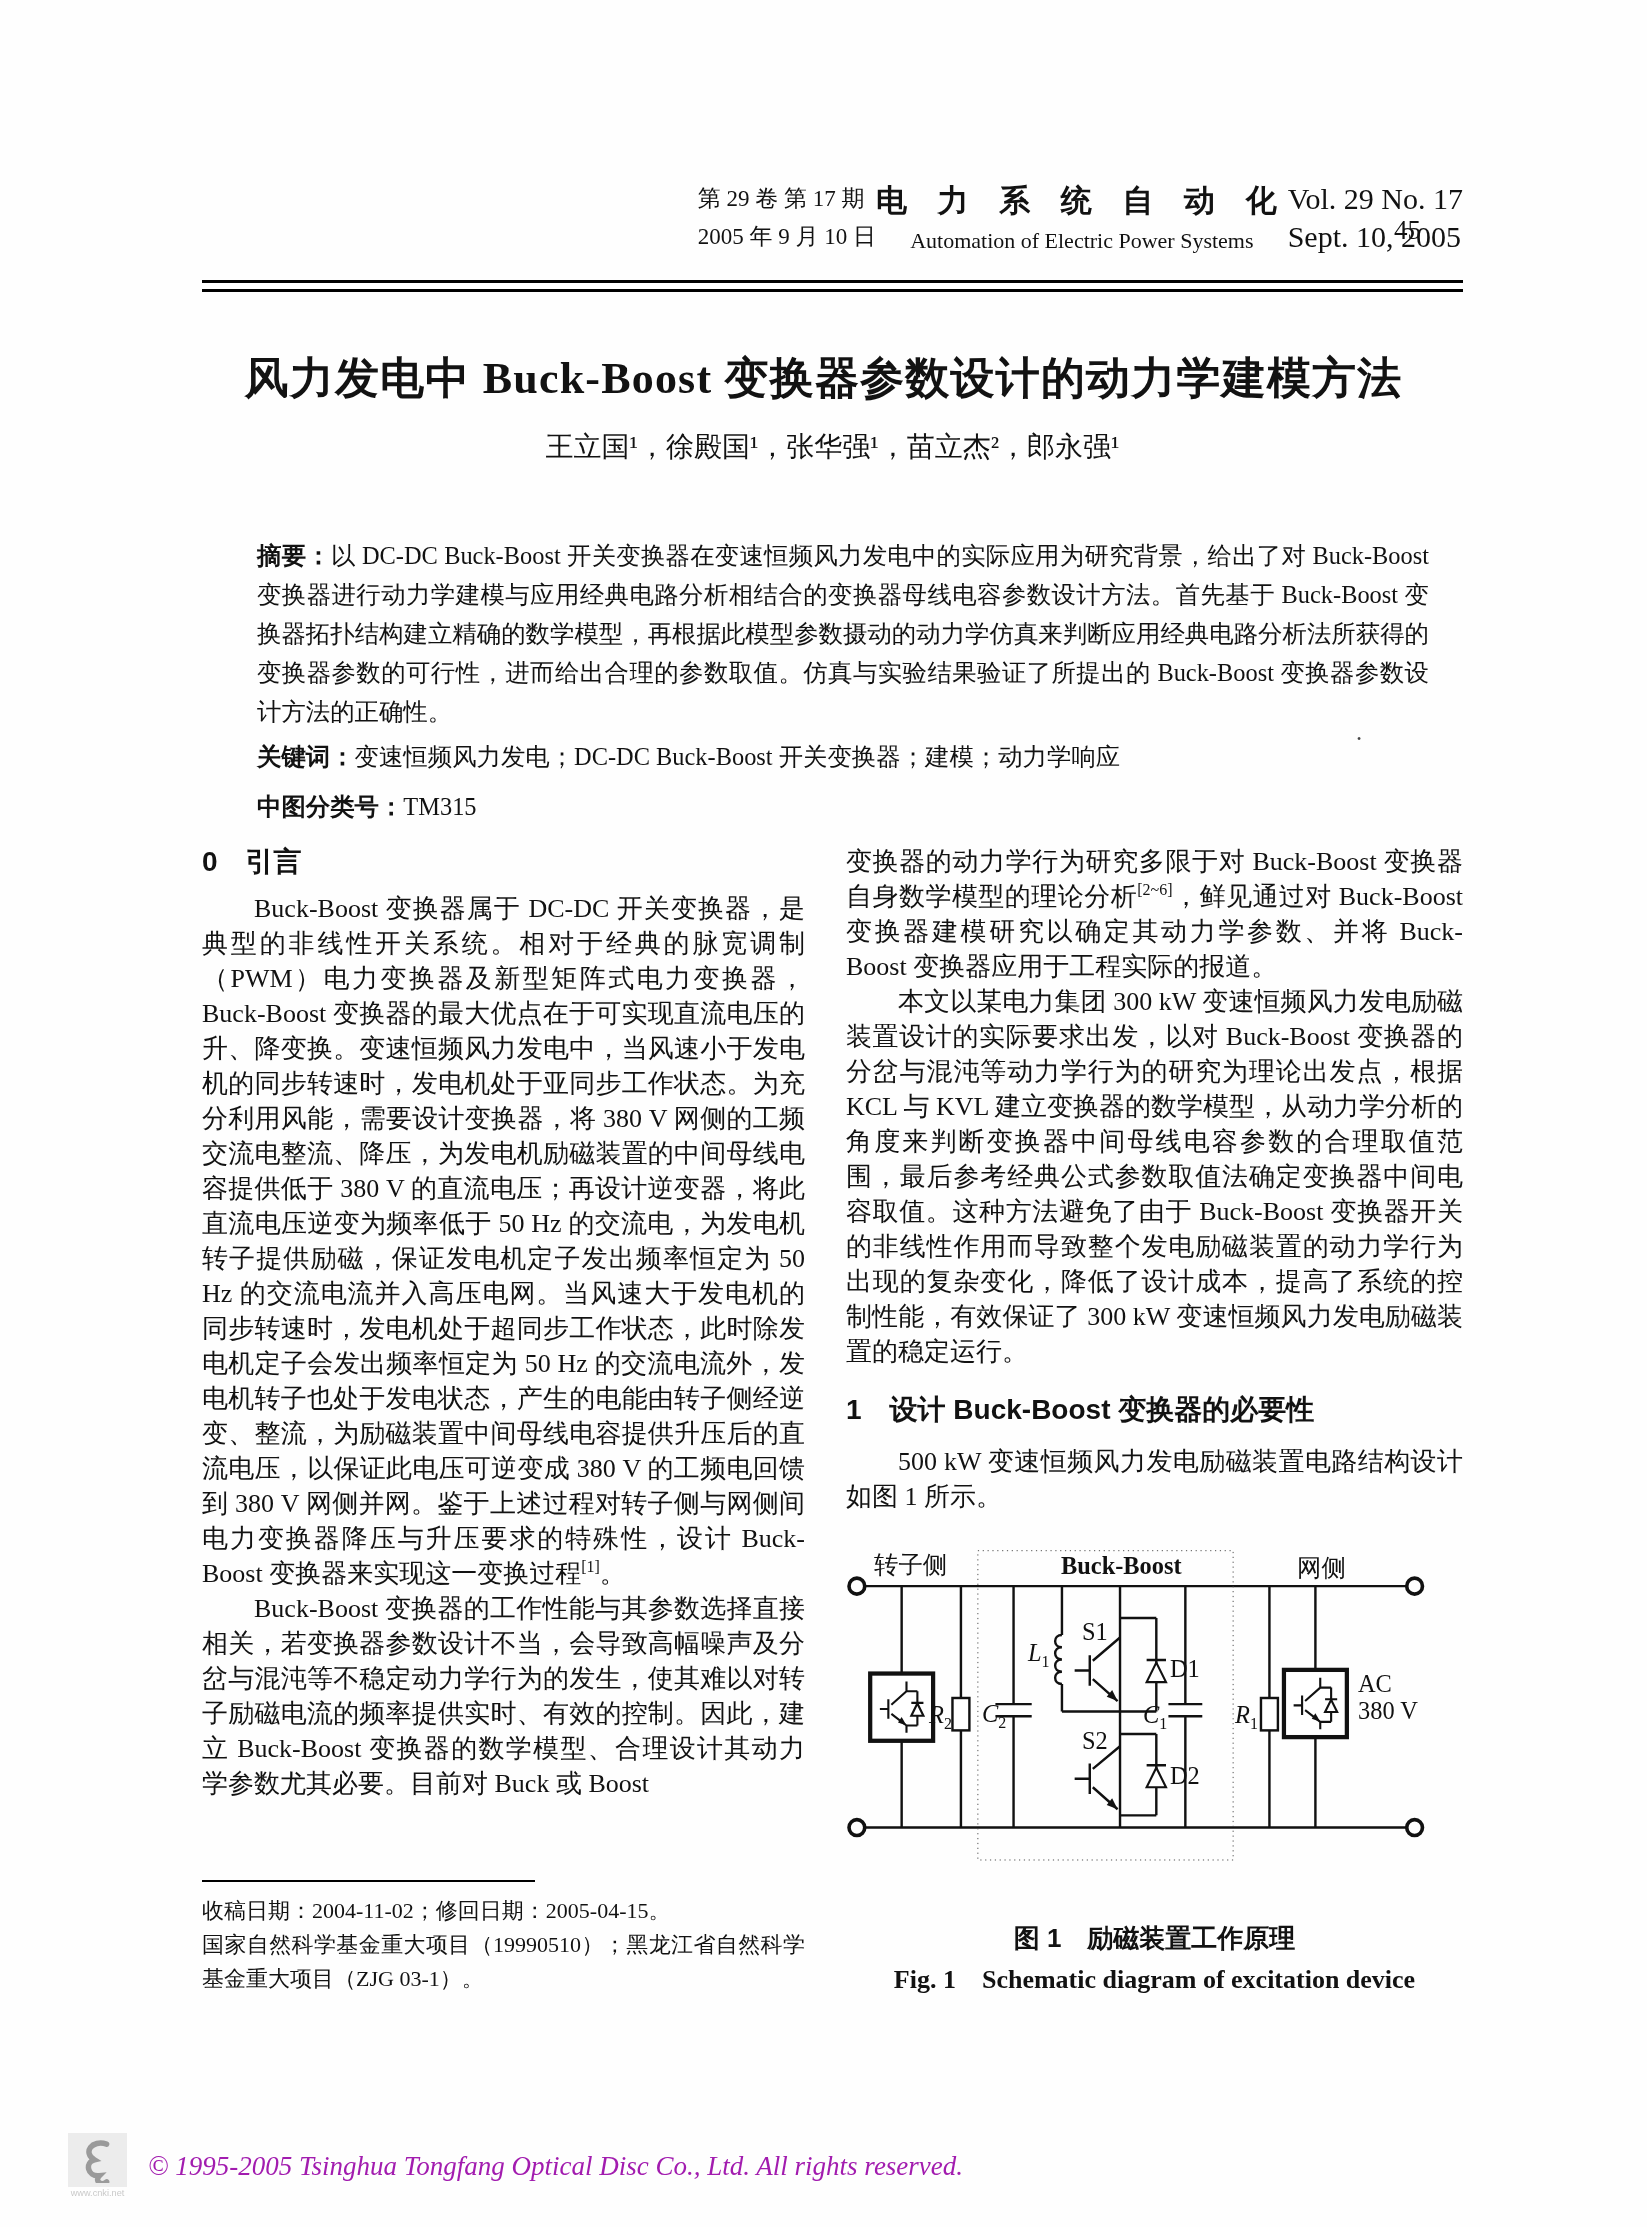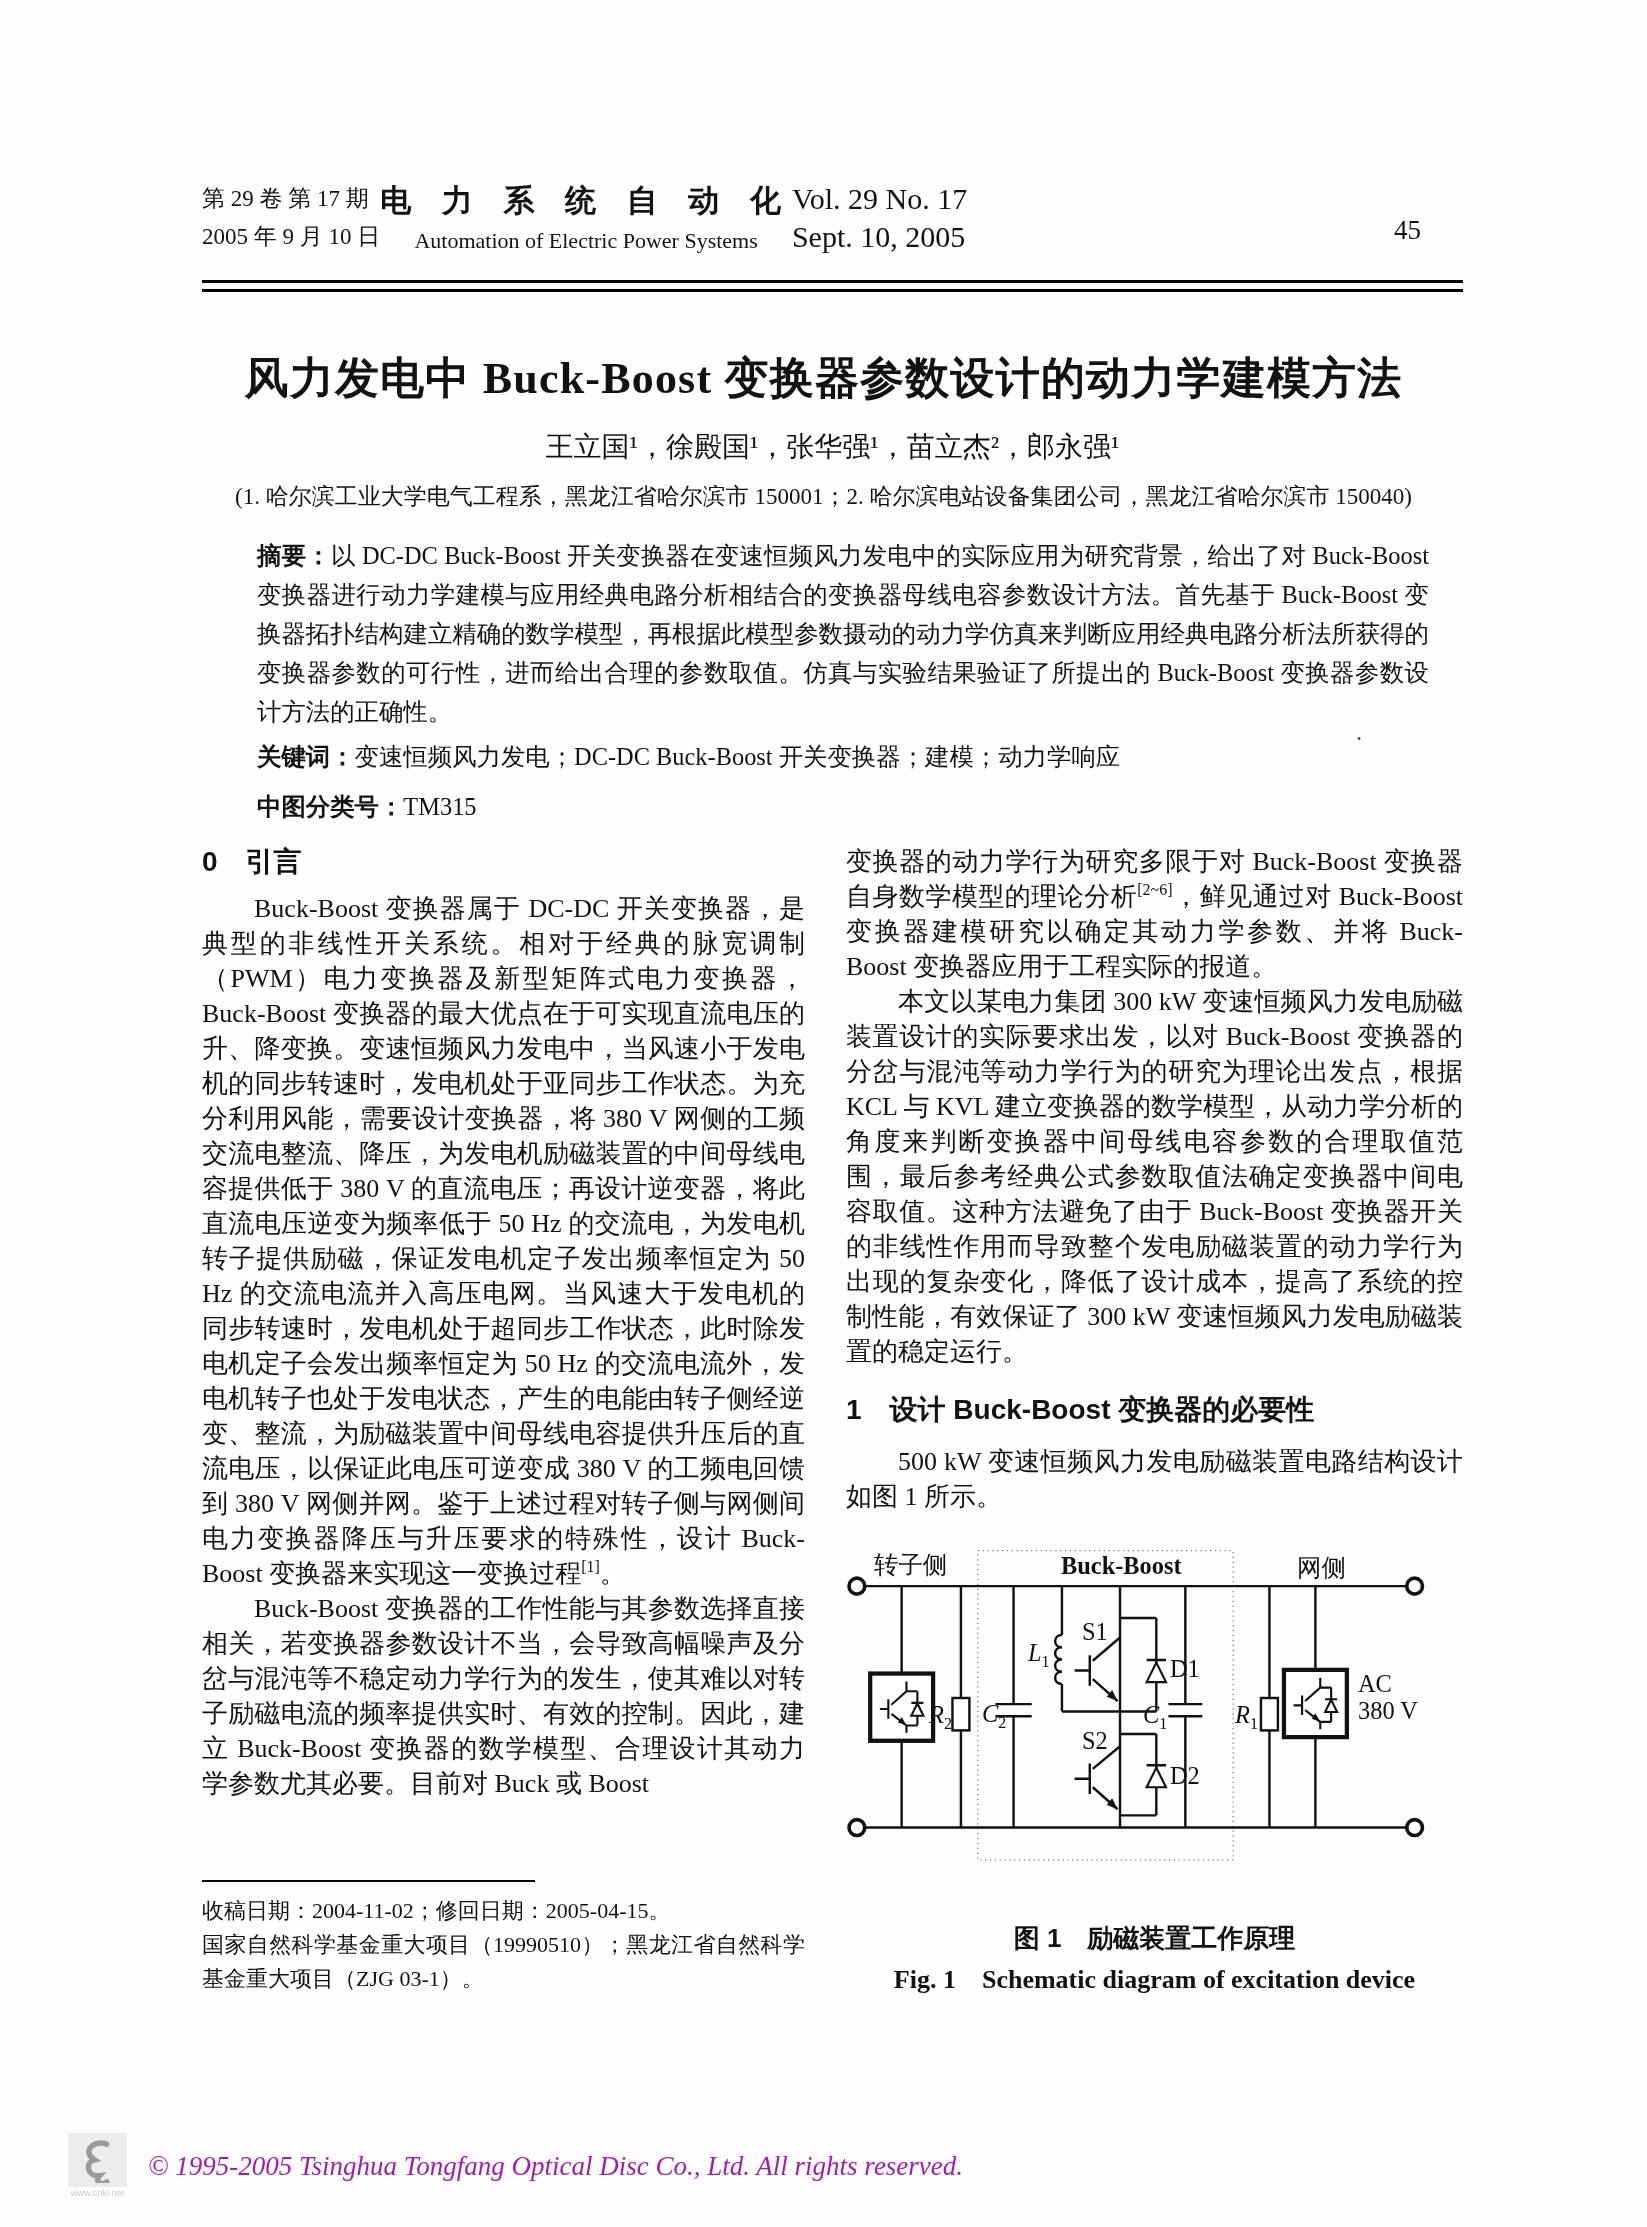--- a/index.html
+++ b/index.html
@@ -1,20 +1,20 @@
 <!DOCTYPE html>
 <html style="font-size:9.8px"><head>
 <meta charset="utf-8">
 <style>
   html,body{margin:0;padding:0;background:#e8e8e8;}
   .page{position:relative;width:1647px;height:2227px;background:#fefefe;color:#121212;
         font-family:"Liberation Serif","DejaVu Serif",serif;overflow:hidden;margin:0 auto;}
 
   
-  .journal-header{position:absolute;left:202px;top:180px;width:1261px;display:flex;justify-content:flex-start;}
+  .journal-header{position:absolute;left:202px;top:180px;width:1261px;display:flex;justify-content:flex-end;}
   .hdr-left{font-size:23px;line-height:38px;white-space:nowrap;}
   .hdr-center{text-align:center;}
   .hdr-center .zh{font-size:31px;font-weight:bold;letter-spacing:11px;font-family:"Liberation Sans","DejaVu Sans",sans-serif;}
   .hdr-center .en{font-size:22px;margin-top:6.1px;}
   .hdr-right{font-size:30px;line-height:38px;white-space:nowrap;}
   .page-number{position:absolute;right:226px;top:215px;font-size:27px;}
   .double-rule{position:absolute;left:202px;top:280px;width:1261px;height:5.5px;
                border-top:3.7px solid #000;border-bottom:3.7px solid #000;}
 
   
@@ -89,21 +89,20 @@
     <div class="hdr-right">
       <div>Vol. 29  No. 17</div>
       <div>Sept. 10, 2005</div>
     </div>
   </div>
   <div class="page-number">45</div>
   <div class="double-rule"></div>
 
   <h1 class="article-title">风力发电中 Buck-Boost 变换器参数设计的动力学建模方法</h1>
   <div class="authors">王立国¹，徐殿国¹，张华强¹，苗立杰²，郎永强¹</div>
-  <div class="affiliation">(1. 哈尔滨工业大学电气工程系，黑龙江省哈尔滨市 150001；2. 哈尔滨电站设备集团公司，黑龙江省哈尔滨市 150040)</div>
 
   <div class="abstract-block">
     <p><span class="blabel">摘要：</span><span>以 DC-DC Buck-Boost 开关变换器在变速恒频风力发电中的实际应用为研究背景，给出了对 Buck-Boost 变换器进行动力学建模与应用经典电路分析相结合的变换器母线电容参数设计方法。首先基于 Buck-Boost 变换器拓扑结构建立精确的数学模型，再根据此模型参数摄动的动力学仿真来判断应用经典电路分析法所获得的变换器参数的可行性，进而给出合理的参数取值。仿真与实验结果验证了所提出的 Buck-Boost 变换器参数设计方法的正确性。</span></p>
     <p class="kw"><span class="blabel">关键词：</span><span>变速恒频风力发电；DC-DC Buck-Boost 开关变换器；建模；动力学响应</span></p>
     <p class="clc"><span class="blabel">中图分类号：</span><span>TM315</span></p>
   </div>
   <span class="stray-mark">·</span>
 
   <div class="columns">
 

